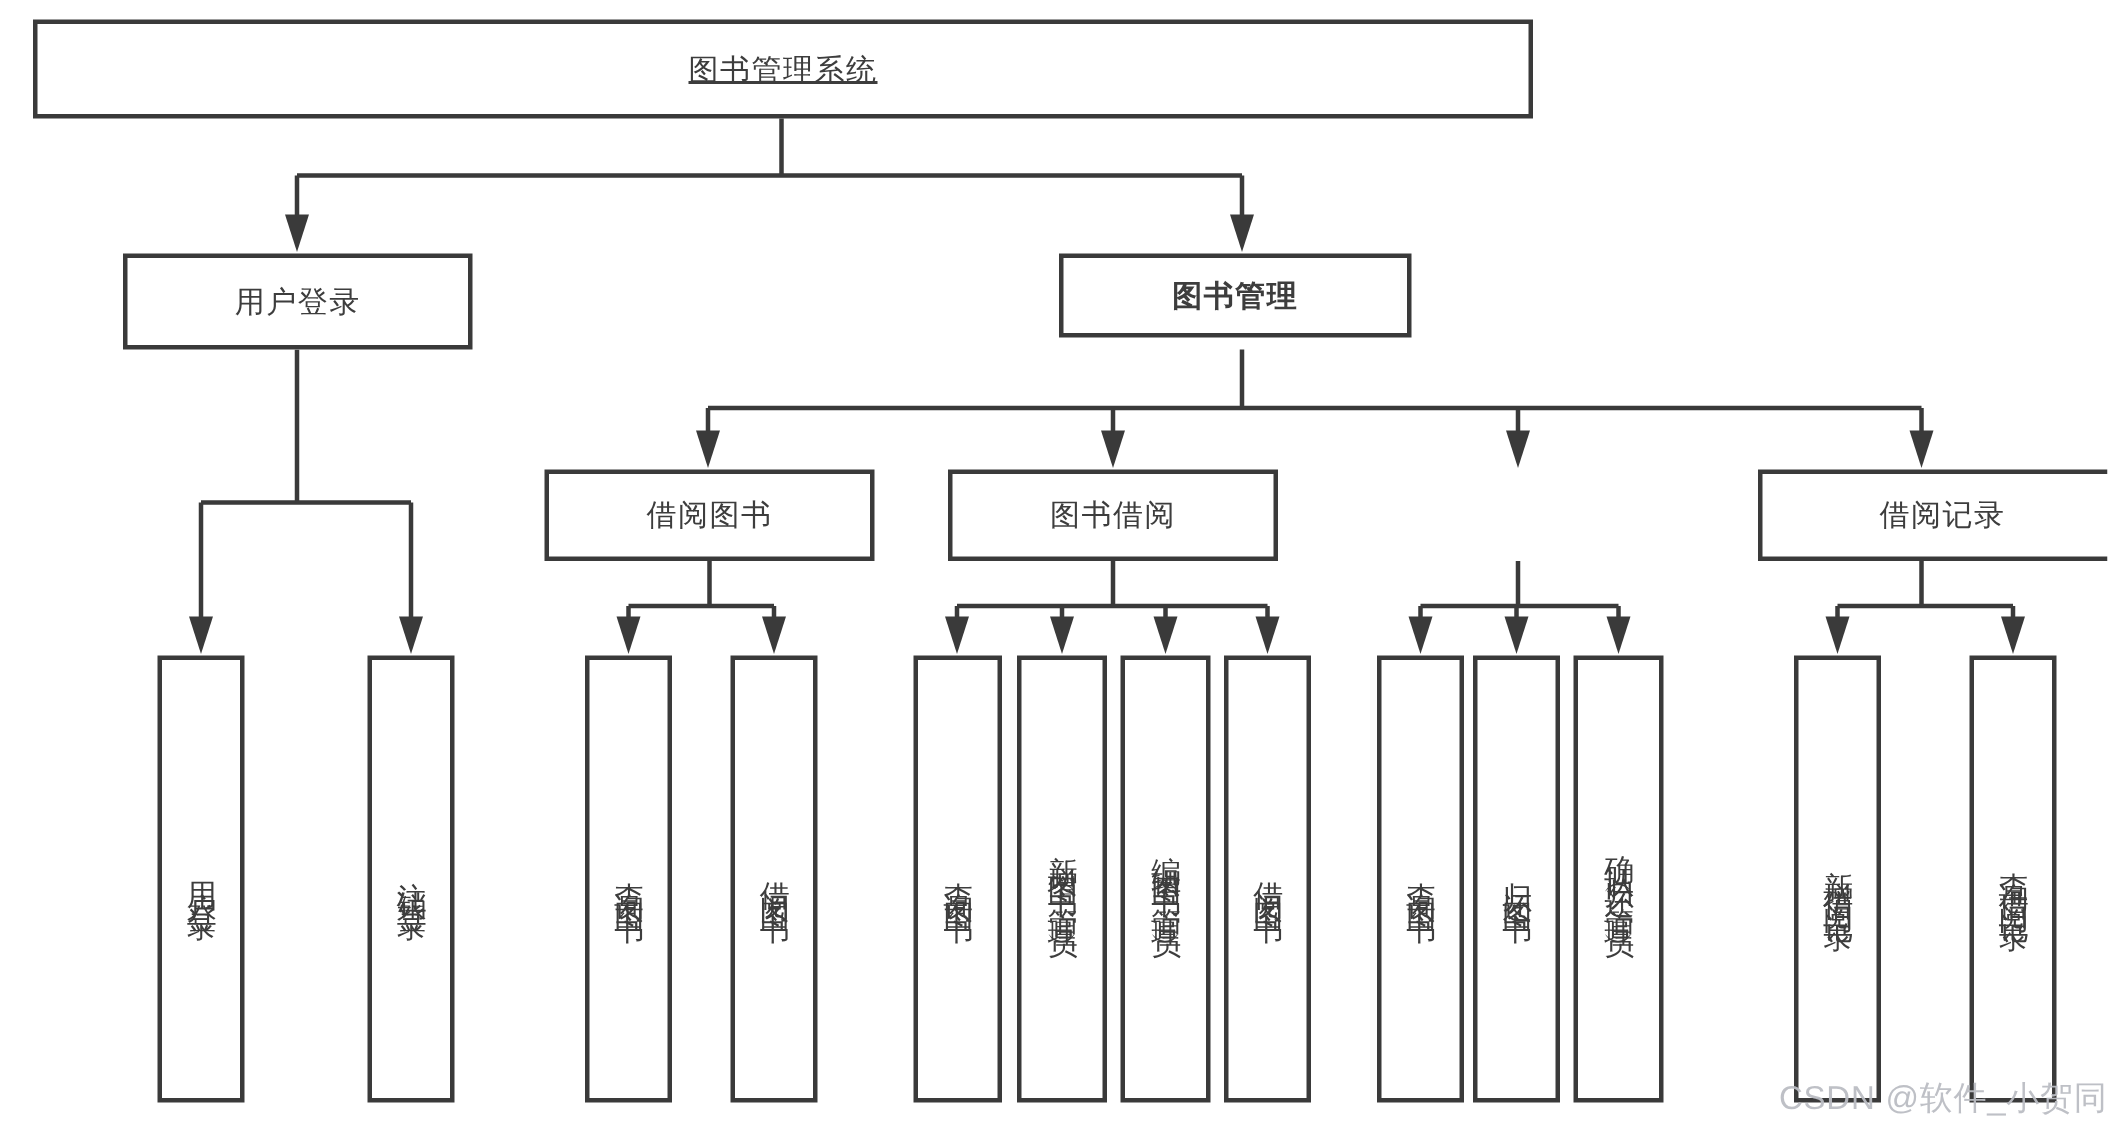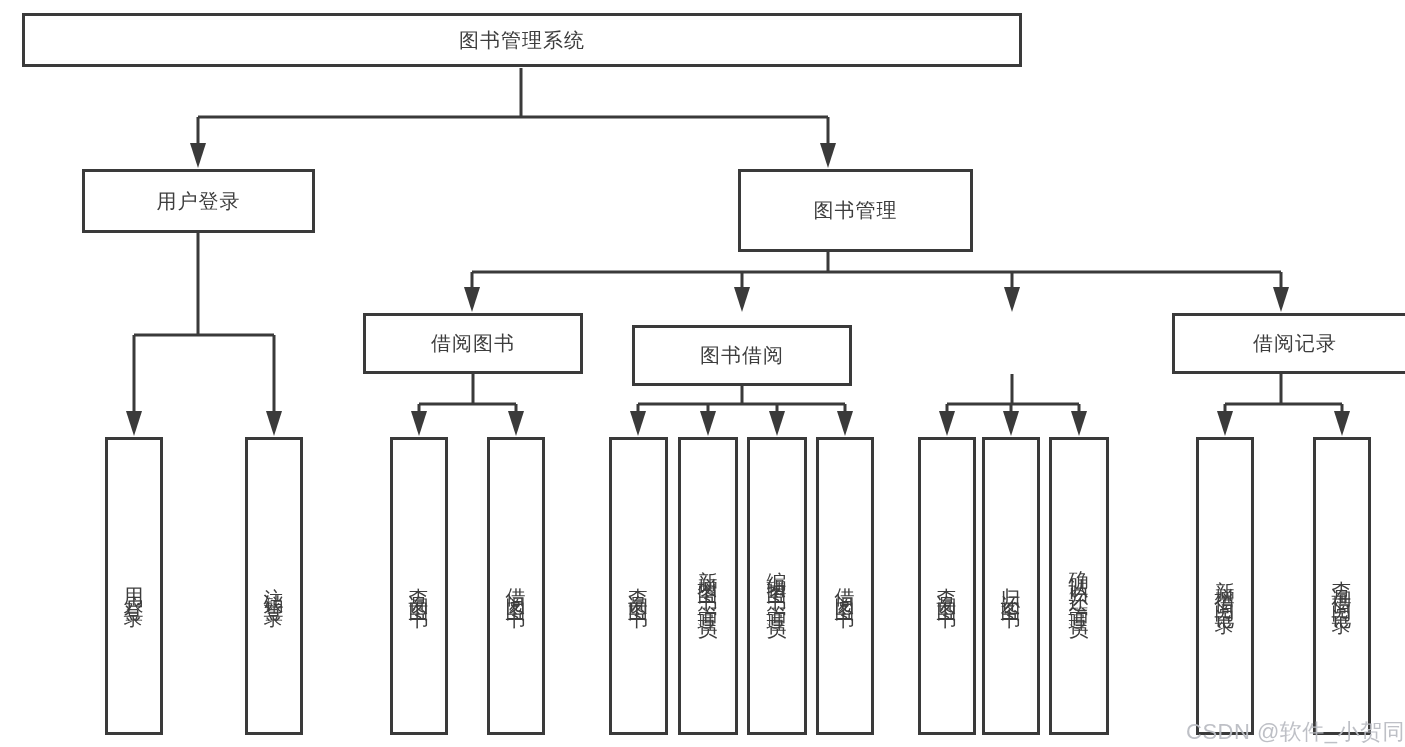--- a/index.html
+++ b/index.html
@@ -122,27 +122,27 @@
       <polygon points="1071,411 1087,411 1079,436"></polygon>
     </g>
 
     <g>
       <path d="M1281,374 V404 M1225,404 H1342 M1225,404 V413 M1342,404 V413"></path>
       <polygon points="1217,411 1233,411 1225,436"></polygon>
       <polygon points="1334,411 1350,411 1342,436"></polygon>
     </g>
   </svg>
 
-  <div class="hbox" style="left:22px; top:13px; width:1000px; height:54px;">图书管理系统</div>
+  <div class="hbox" style="left:22px; top:13px; width:1000px; height:66px;text-decoration:underline;">图书管理系统</div>
 
   <div class="hbox" style="left:82px; top:169px; width:233px; height:64px;">用户登录</div>
-  <div class="hbox" style="left:738px; top:169px; width:235px; height:83px;">图书管理</div>
+  <div class="hbox" style="left:706px; top:169px; width:235px; height:56px;font-weight:bold;">图书管理</div>
 
   <div class="hbox" style="left:363px; top:313px; width:220px; height:61px;">借阅图书</div>
-  <div class="hbox" style="left:632px; top:313px; width:220px; height:61px;margin-top:12px;">图书借阅</div>
+  <div class="hbox" style="left:632px; top:313px; width:220px; height:61px;">图书借阅</div>
   <div class="hbox" style="left:1172px; top:313px; width:246px; height:61px;">借阅记录</div>
 
   <div class="vbox" style="left:105px; width:58px;">
     <span class="vtext">用户登录</span>
   </div>
   <div class="vbox" style="left:245px; width:58px;">
     <span class="vtext">注销登录</span>
   </div>
 
   <div class="vbox" style="left:390px; width:58px;">

